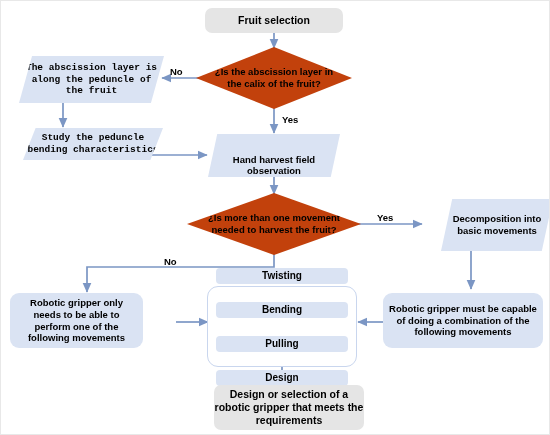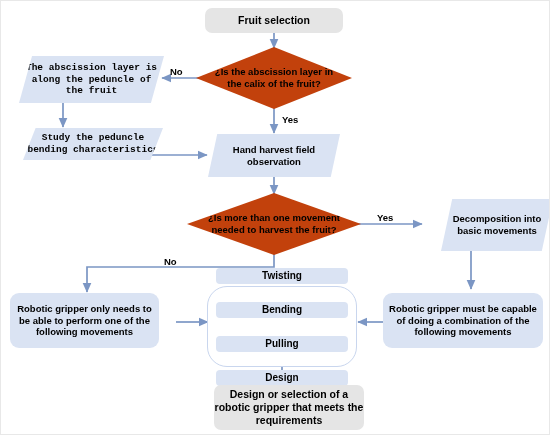--- a/index.html
+++ b/index.html
@@ -51,37 +51,37 @@
     font-size: 9.5px;
     padding: 0 6px;
   }
   
   .para {
     background: #dae3f3;
     font-size: 9.5px;
     padding: 0 4px;
   }
   .para.p1 { clip-path: polygon(9% 0%, 100% 0%, 91% 100%, 0% 100%); font-family: Liberation Mono, monospace; }
-  .para.p2 { clip-path: polygon(7% 0%, 100% 0%, 93% 100%, 0% 100%); }
+  .para.p2 { clip-path: polygon(7% 0%, 100% 0%, 93% 100%, 0% 100%); align-items: flex-end; }
   .para.p3 { clip-path: polygon(10% 0%, 100% 0%, 90% 100%, 0% 100%); }
 
   
   .diamond {
     background: #c2410c;
     clip-path: polygon(50% 0%, 100% 50%, 50% 100%, 0% 50%);
     font-size: 9.5px;
   }
   .diamond span { padding: 0 16px; }
 
   
   .movebox {
     position: absolute;
     background: #ffffff;
     border: 1.4px solid #c9d6ee;
-    border-radius: 20px;
+    border-radius: 11px;
     box-sizing: border-box;
     display: flex;
     flex-direction: column;
     justify-content: center;
     gap: 18px;
     padding: 6px 8px;
     z-index: 3;
   }
   .move-item {
     background: #dae3f3;
@@ -163,21 +163,21 @@
   </div>
 
   <div class="node diamond" style="left:186px; top:192px; width:174px; height:62px;">
     <span>¿Is more than one movement needed to harvest the fruit?</span>
   </div>
 
   <div class="node para p3" style="left:440px; top:198px; width:112px; height:52px;">
     <span>Decomposition into basic movements</span>
   </div>
 
-  <div class="node proc-round" style="left:9px; top:292px; width:149px; height:55px;">
+  <div class="node proc-round" style="left:9px; top:292px; width:133px; height:55px;">
     <span>Robotic gripper only needs to be able to perform one of the following movements</span>
   </div>
 
   <div class="node proc-round" style="left:382px; top:292px; width:160px; height:55px;">
     <span>Robotic gripper must be capable of  doing a combination of the following movements</span>
   </div>
 
   <div class="movebox" style="left:206px; top:285px; width:150px; height:81px;">
     <div class="move-item">Twisting</div>
     <div class="move-item">Bending</div>

